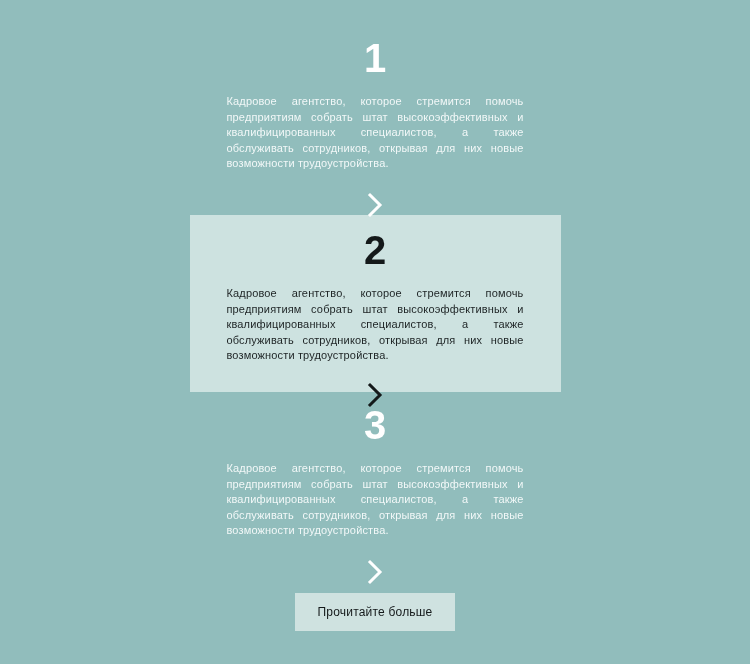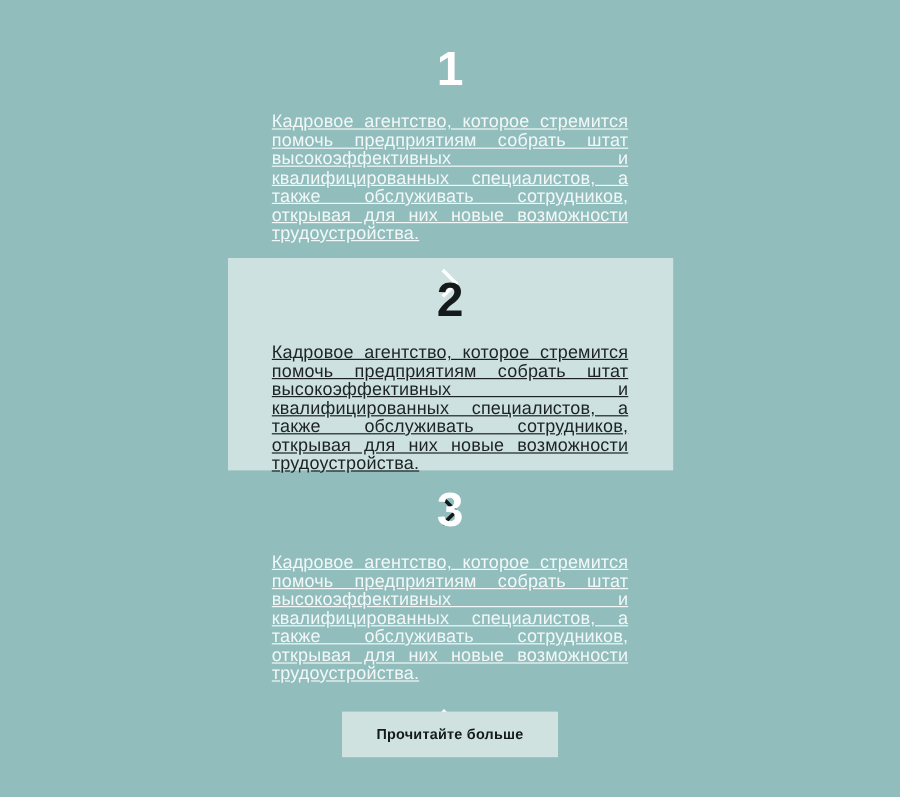--- a/index.html
+++ b/index.html
@@ -42,26 +42,25 @@
     line-height: 1;
     text-align: center;
     letter-spacing: 0px;
     margin: 0;
     padding: 0;
   }
 
   .step-text {
     width: 297px;
     margin: 13px auto;
-    font-size: 15px;
+    font-size: 11px;
     line-height: 15.5px;
     text-align: justify;
     text-align-last: left;
     letter-spacing: 0.15px;
-    text-decoration: underline;
   }
 
   .chevron-wrap {
     display: flex;
     justify-content: center;
     align-items: center;
   }
 
   .chevron {
     display: block;
@@ -103,28 +102,28 @@
   .cta-wrap {
     position: absolute;
     left: 0;
     top: 593px;
     width: 750px;
     display: flex;
     justify-content: center;
   }
 
   .cta-button {
-    width: 180px;
+    width: 160px;
     height: 38px;
     background: #cfe2e0;
     border: none;
     color: #14191a;
     font-family: "Liberation Sans", sans-serif;
     font-size: 12px;
-    font-weight: bold;
+    font-weight: normal;
     letter-spacing: 0.2px;
     cursor: pointer;
     display: flex;
     align-items: center;
     justify-content: center;
     padding: 0;
   }
 </style>
 </head>
 <body>

